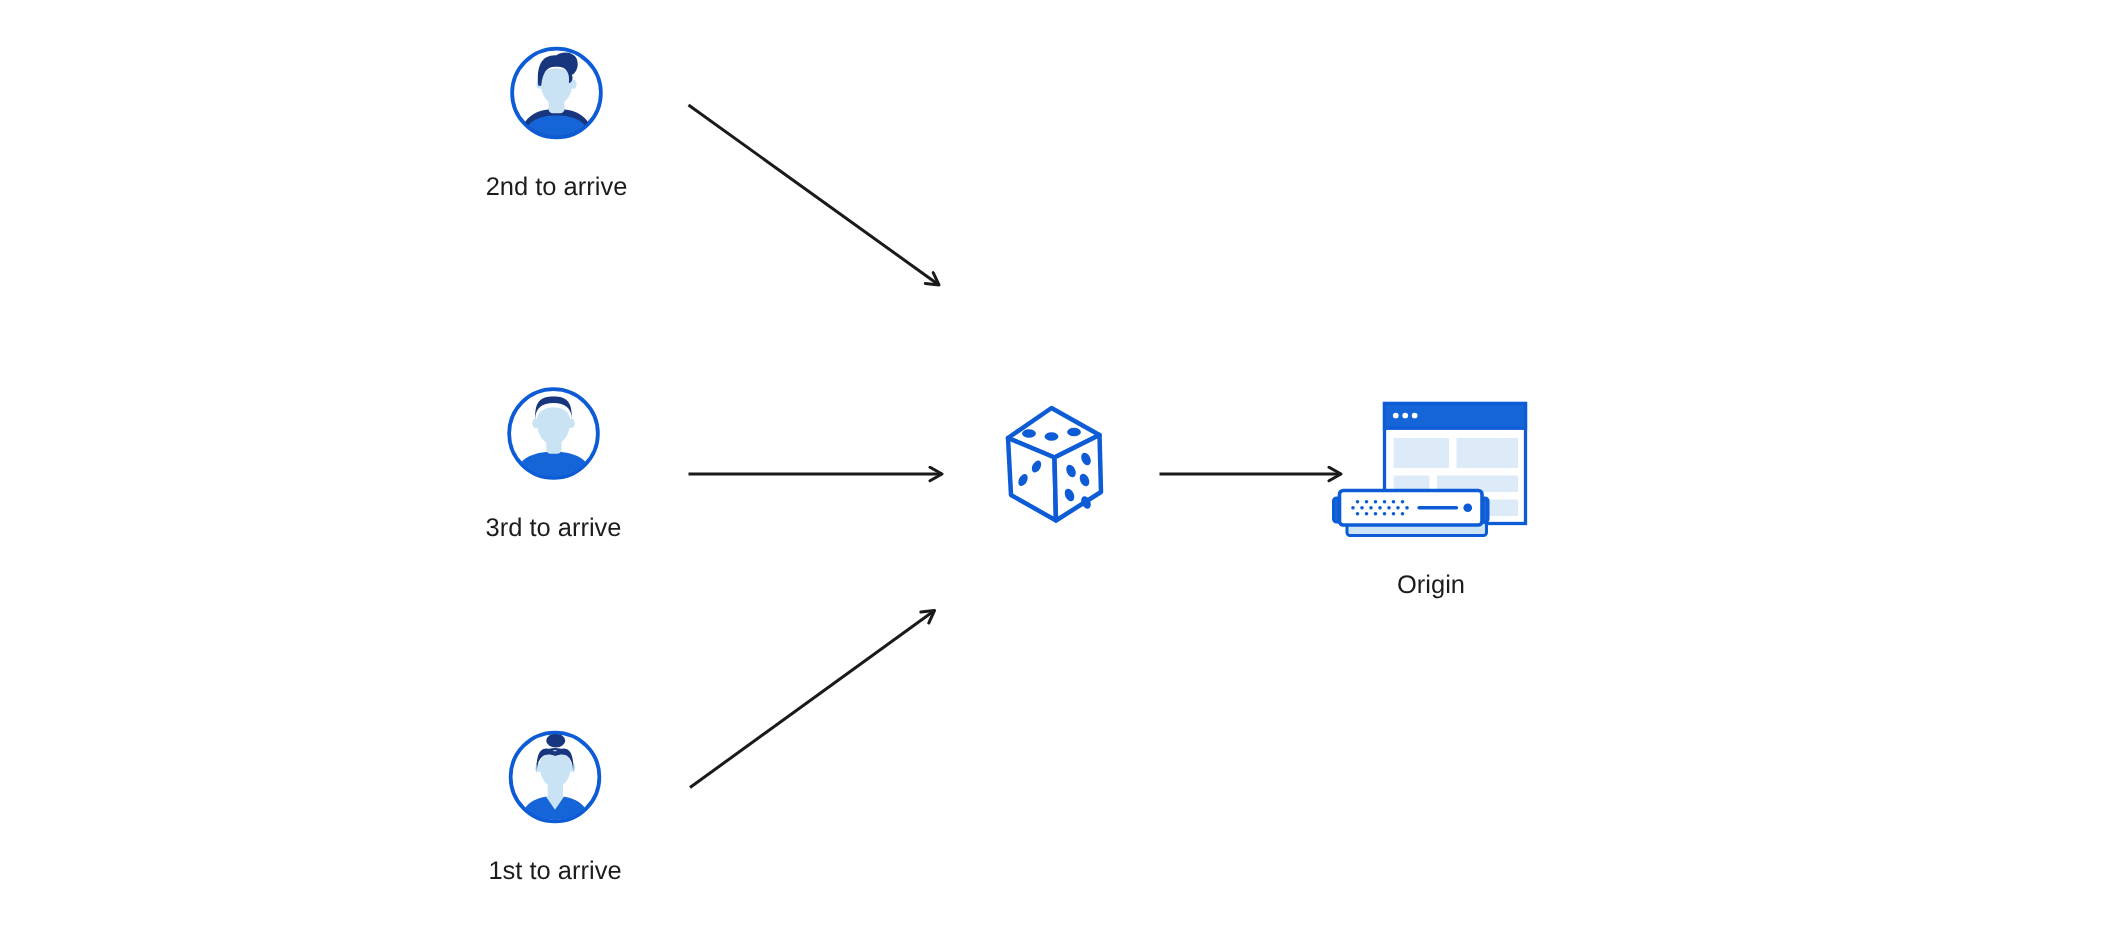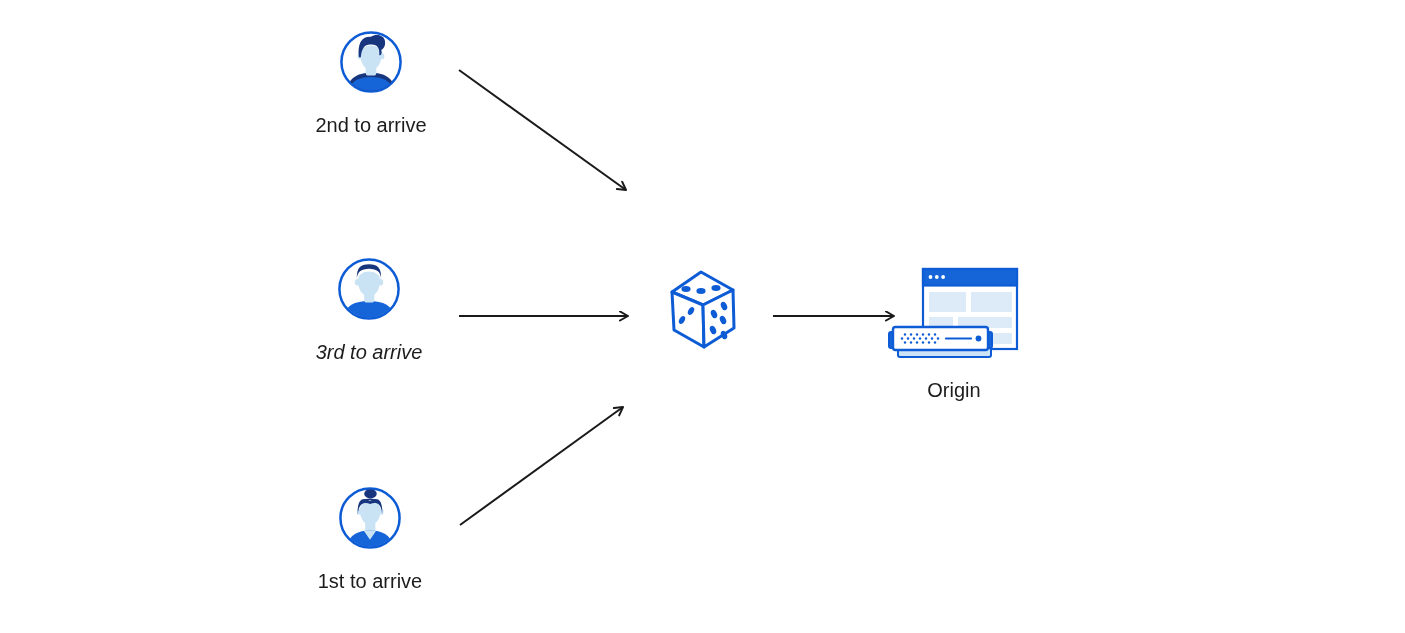--- a/index.html
+++ b/index.html
@@ -16,21 +16,21 @@
   html,body{margin:0;padding:0;}
   body{
     width:1405px;height:633px;overflow:hidden;
     background:var(--bg);
     font-family:"Liberation Sans","DejaVu Sans",sans-serif;
   }
   .canvas{position:relative;width:1405px;height:633px;}
   .node{position:absolute;}
   .node-label{
     position:absolute;
-    font-size:20px;line-height:22px;color:var(--text-color);
+    font-size:17px;line-height:22px;color:var(--text-color);
     text-align:center;white-space:nowrap;
   }
   
   .bs{stroke:var(--blue-stroke);}
   .white-fill{fill:#ffffff;}
   .bf-fill{fill:var(--blue-fill);}
   .navy-fill{fill:var(--navy);}
   .skin-fill{fill:var(--light-blue);}
   .panel-fill{fill:var(--panel-blue);}
   .base-fill{fill:var(--server-base);}
@@ -88,21 +88,21 @@
       <circle class="white-fill bs" cx="33" cy="33" r="30.5" stroke-width="2.6"></circle>
       <g clip-path="url(#clipB)">
         <path class="bf-fill" d="M5,66 C7,51 17,45.5 33,45.5 C49,45.5 59,51 61,66 Z"></path>
         <rect class="skin-fill" x="28" y="32" width="10.5" height="15" rx="3"></rect>
         <ellipse class="skin-fill" cx="20.8" cy="26" rx="2.4" ry="3.3"></ellipse>
         <ellipse class="skin-fill" cx="45.2" cy="26" rx="2.4" ry="3.3"></ellipse>
         <path class="skin-fill" d="M21.5,24 C21.5,12 44.5,12 44.5,24 C44.5,33.5 40,40.5 33,40.5 C26,40.5 21.5,33.5 21.5,24 Z"></path>
         <path class="navy-fill" d="M20.5,23 C20,11 24,7.5 33,7.5 C42,7.5 46,11 45.5,23 C45.5,15.5 41,12 33,12 C25,12 20.5,15.5 20.5,23 Z"></path>
       </g>
     </svg>
-    <div class="node-label" style="left:-48px;top:84px;width:160px;font-style:italic;">3rd to arrive</div>
+    <div class="node-label" style="left:-48px;top:84px;width:160px;">3rd to arrive</div>
   </div>
 
   <div class="node" style="left:338px;top:486px;">
     <svg width="64" height="64" viewBox="0 0 66 66">
       <defs>
           <clipPath id="clipC">
             <circle cx="33" cy="33" r="29.6"></circle>
           </clipPath>
         </defs>
       <circle class="white-fill bs" cx="33" cy="33" r="30.5" stroke-width="2.6"></circle>

